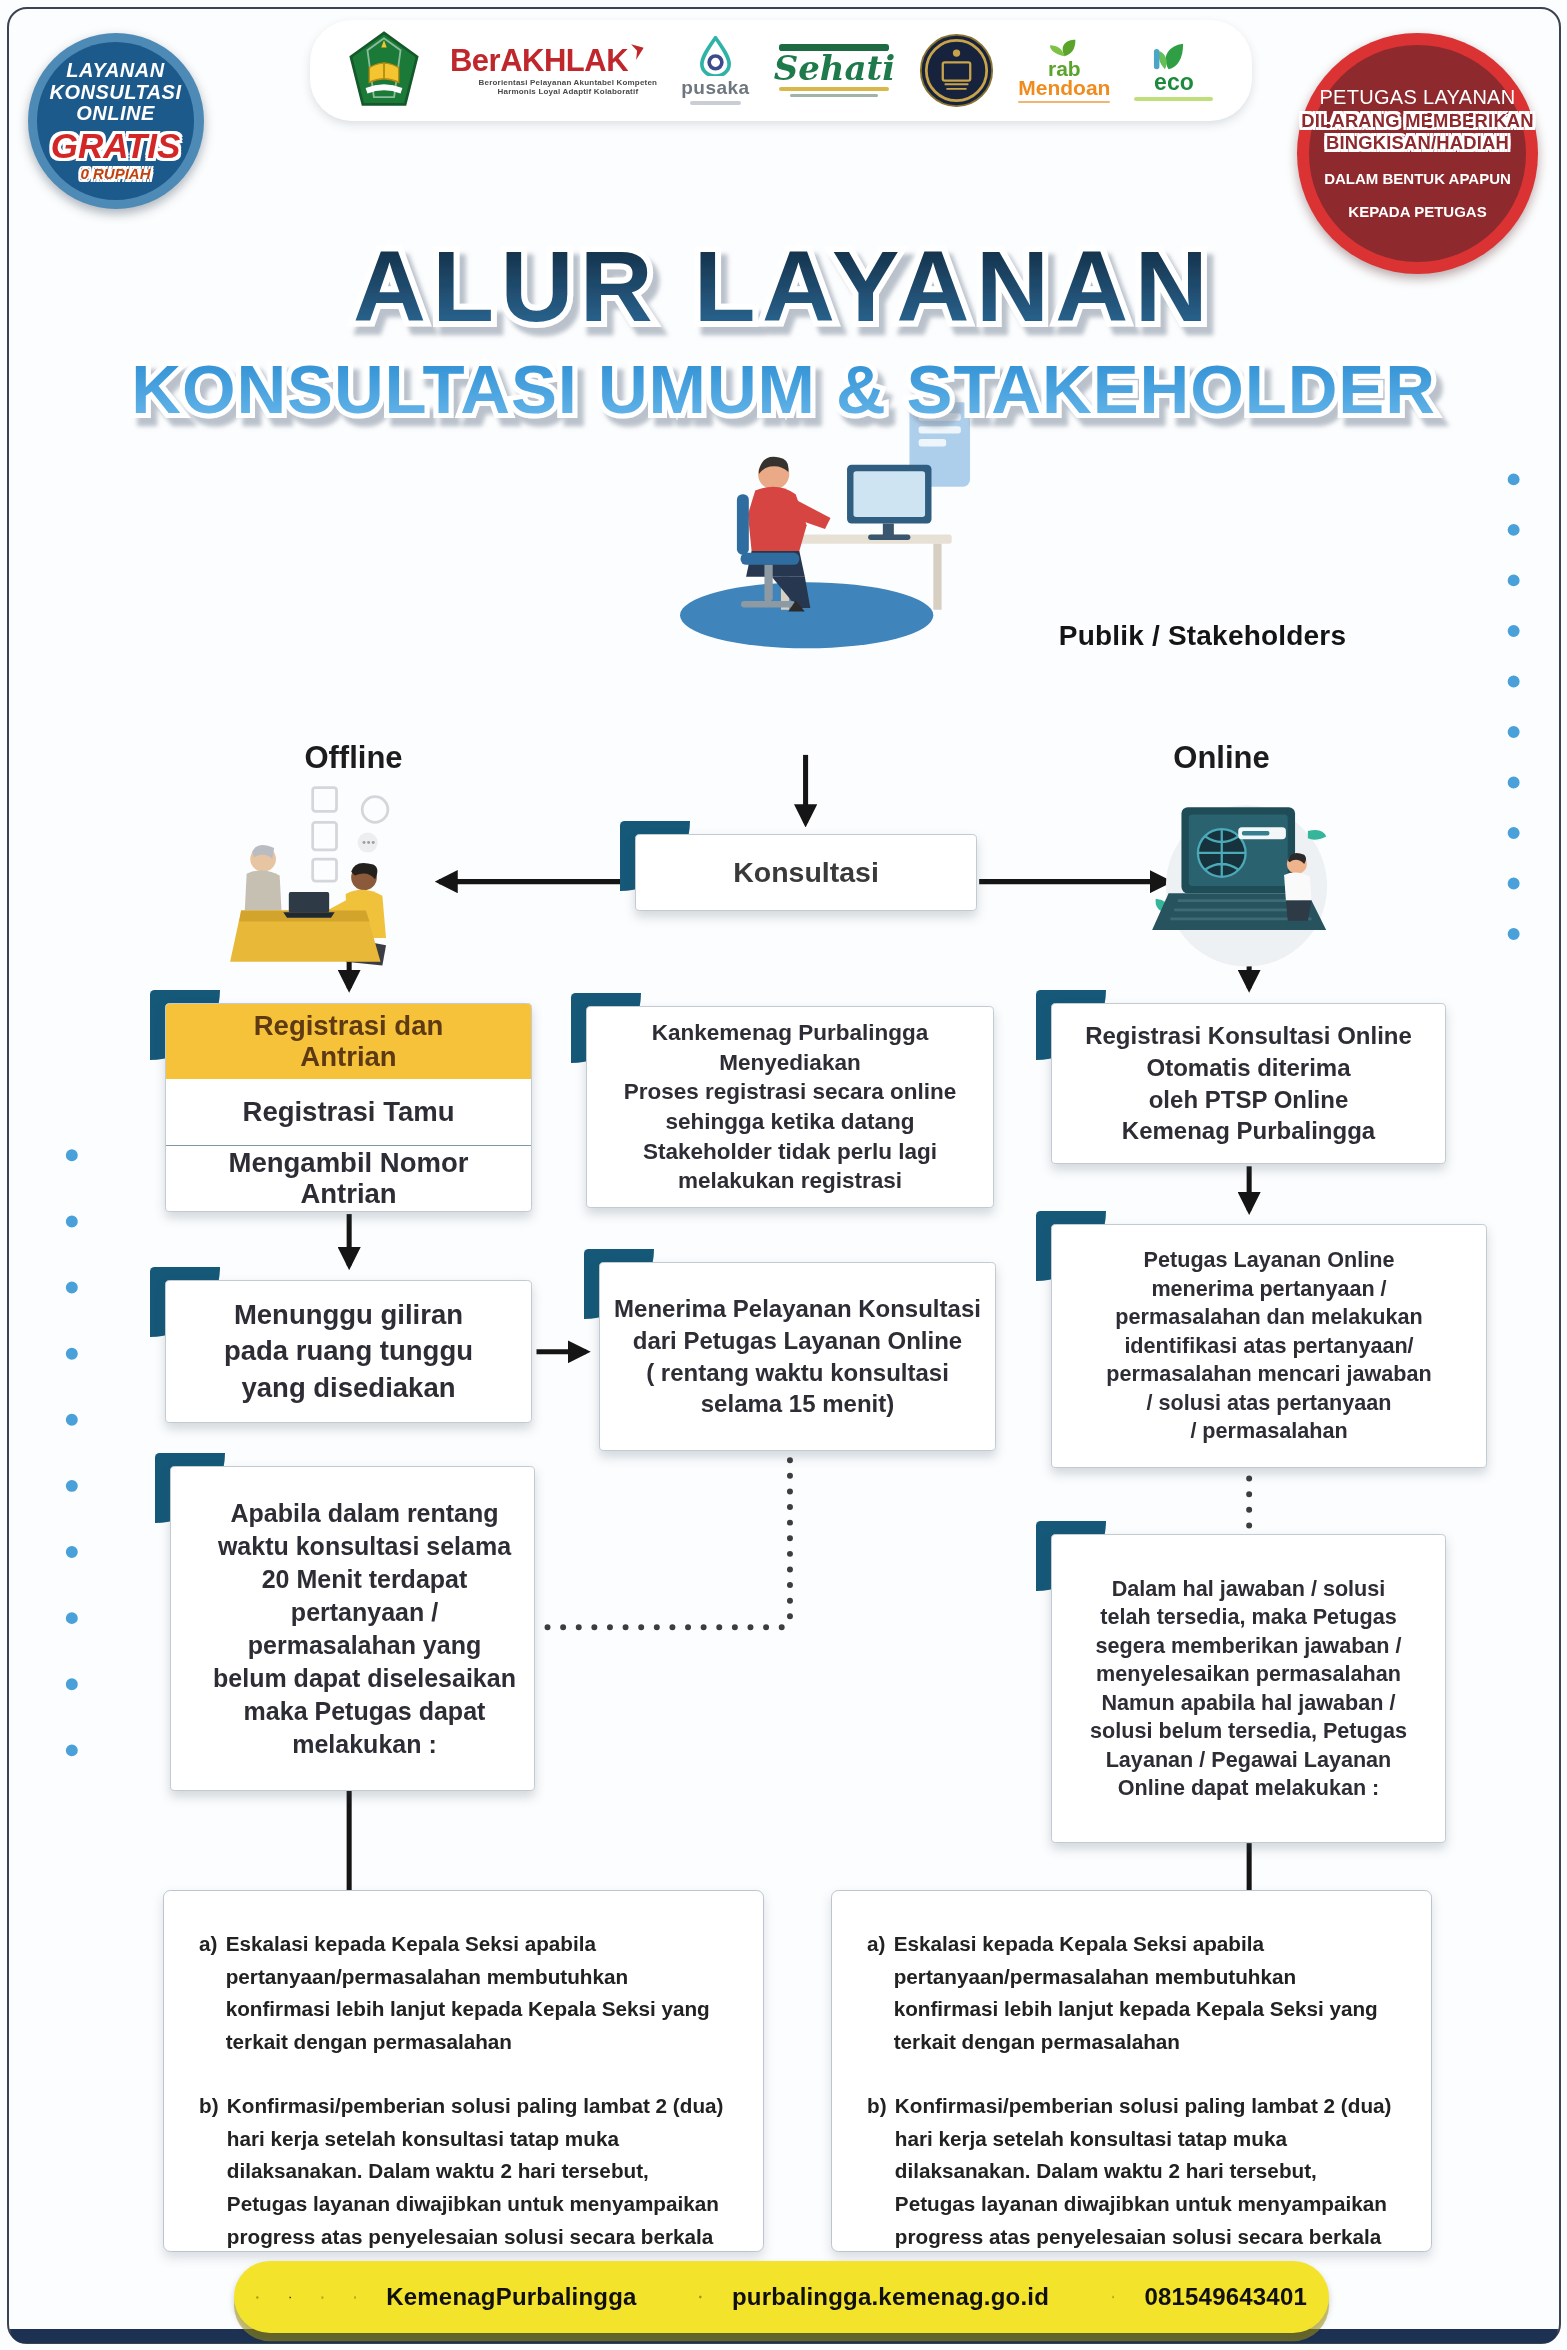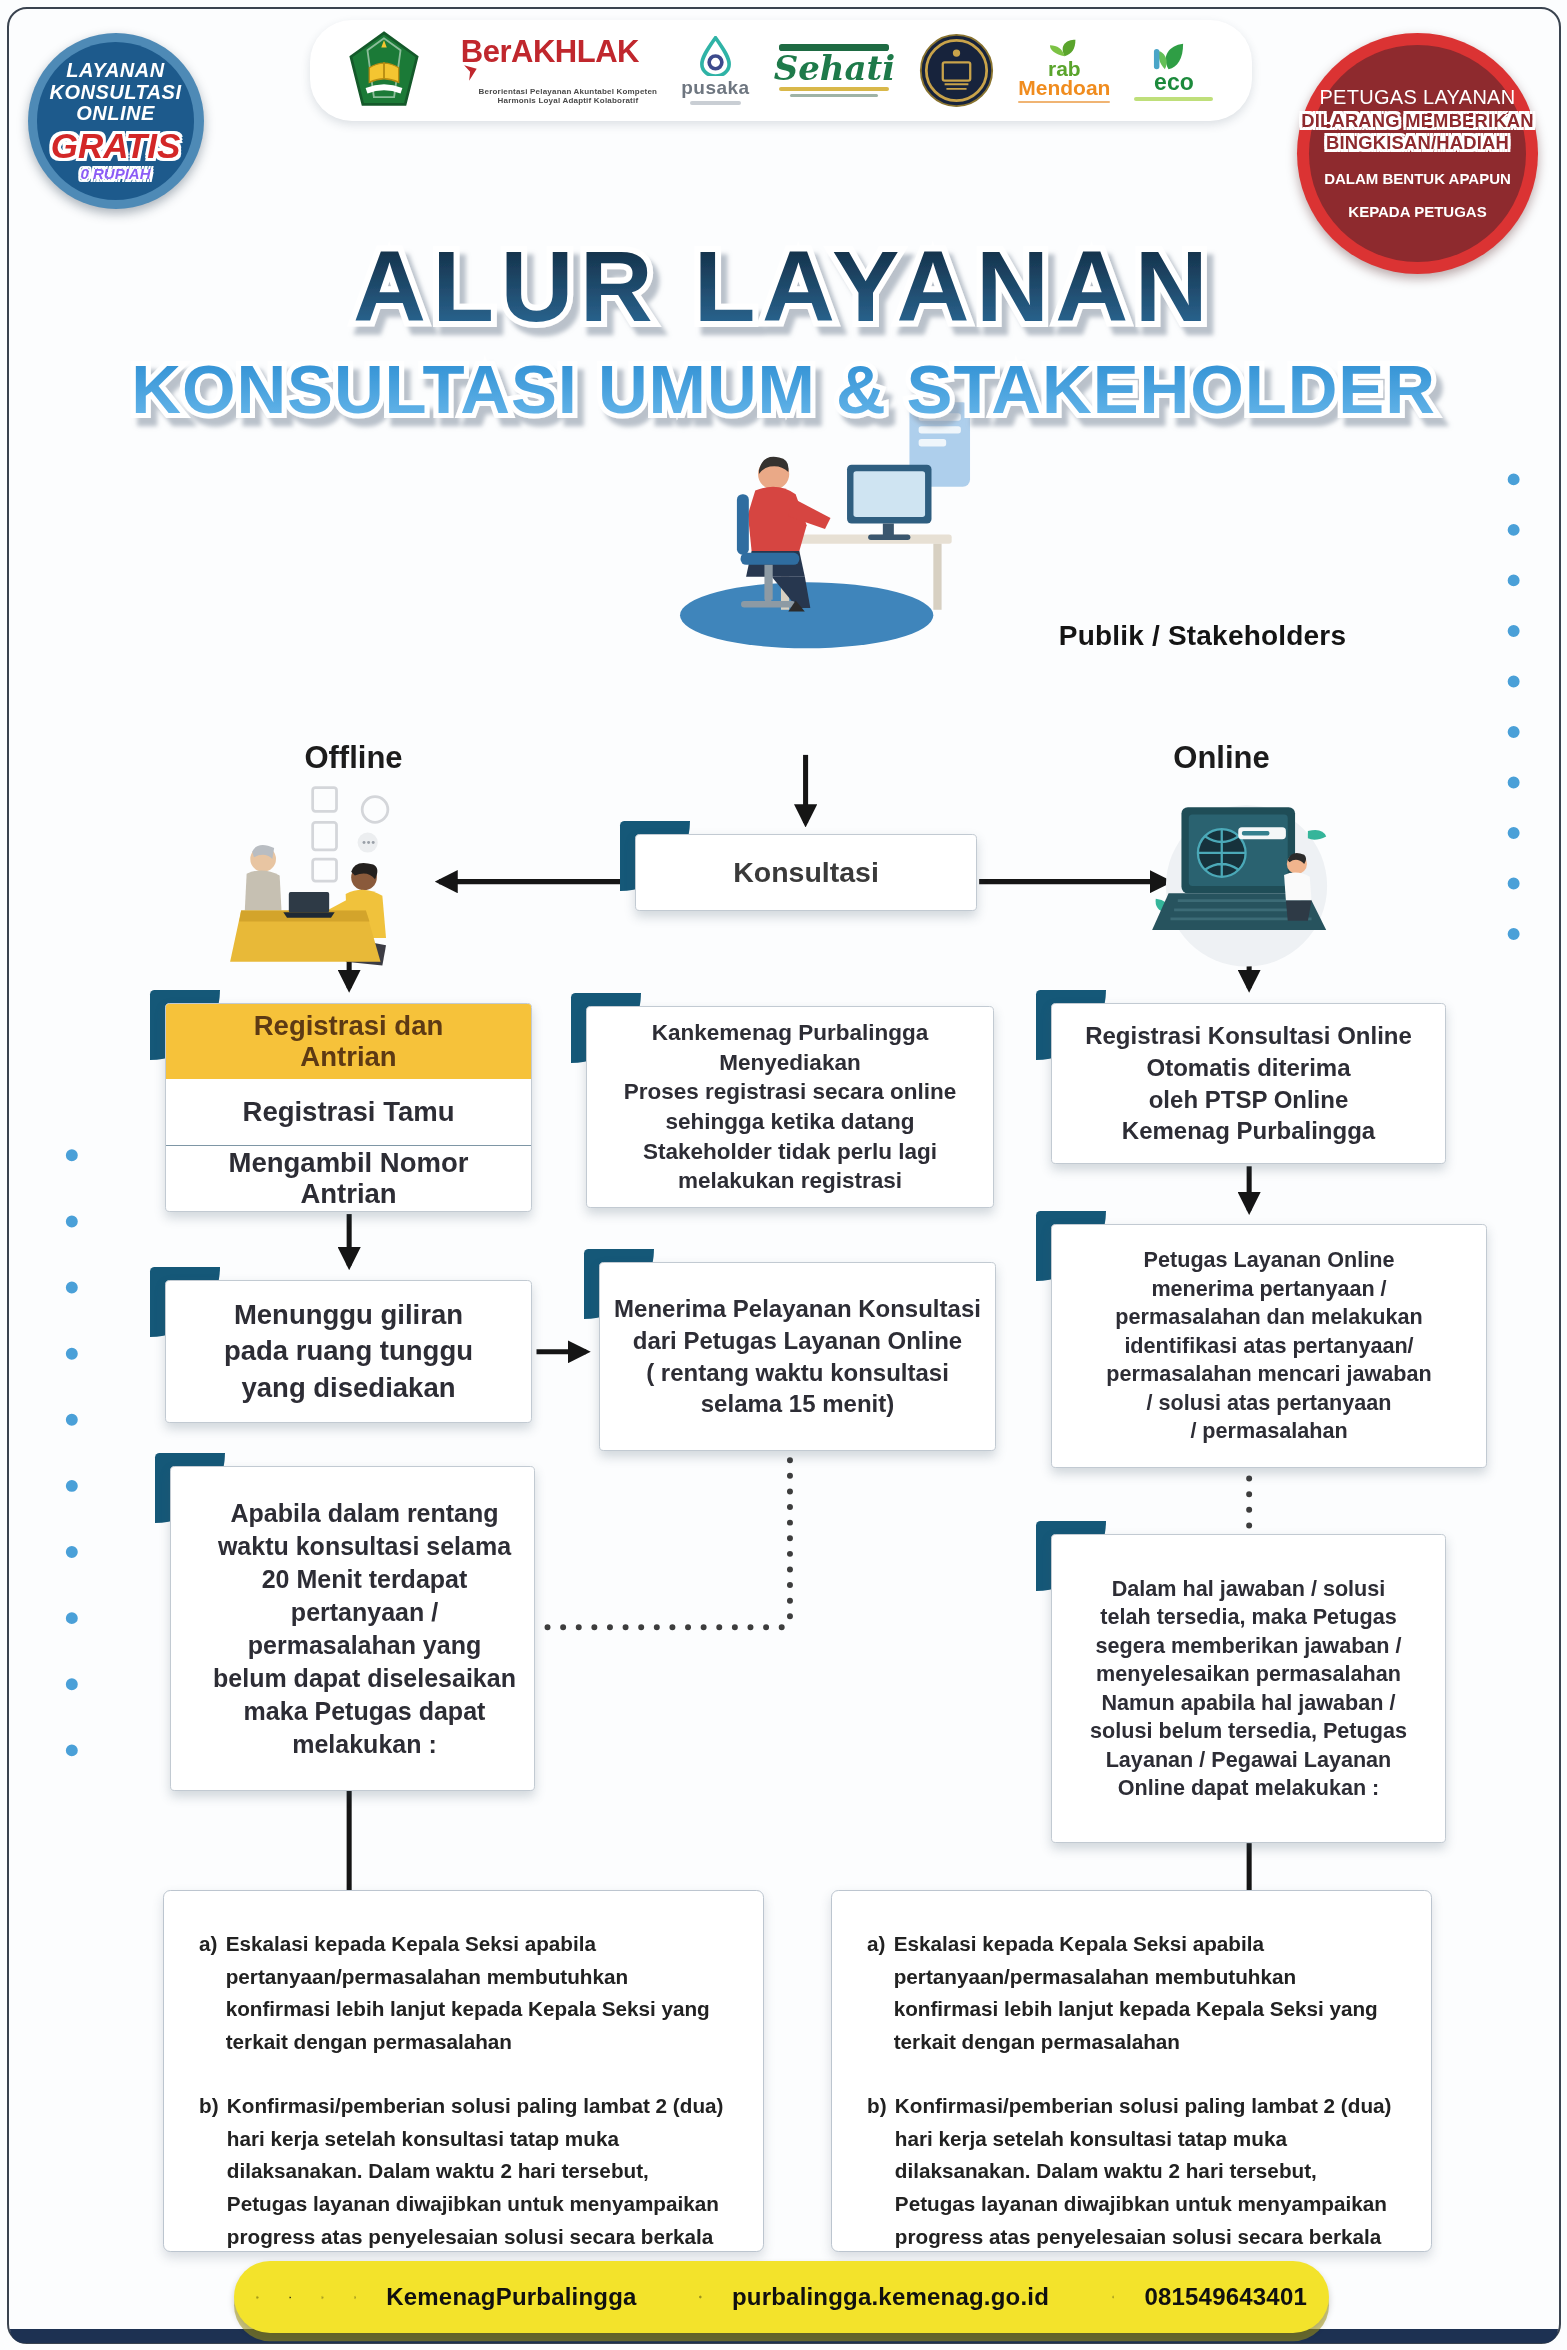--- a/index.html
+++ b/index.html
@@ -13,34 +13,34 @@
   
   .badge{border-radius:50%;z-index:6;}
   .badge .ring{position:absolute;inset:0;border-radius:50%;}
   .badge .core{position:absolute;inset:9.2px;border-radius:50%;}
   .badge .content{position:absolute;inset:0;display:flex;flex-direction:column;align-items:center;justify-content:center;
                   text-align:center;line-height:1.06;}
   .bfree .ring{background:#4e8ab6;box-shadow:0 4.6px 11px rgba(20,40,60,.35);}
   .bfree .core{background:#1d5a8c;}
   .bfree .ln{color:#fff;font-weight:bold;font-style:italic;font-size:20px;letter-spacing:0.5px;}
   .bfree .big{color:#d32727;font-weight:bold;font-style:italic;font-size:35px;margin-top:2.8px;}
-  .bfree .sub{color:#8b5cf6;font-weight:bold;font-style:italic;font-size:15px;margin-top:1.8px;text-align:right;}
+  .bfree .sub{color:#c2410c;font-weight:bold;font-style:italic;font-size:15px;margin-top:1.8px;text-align:right;}
   .bwarn .ring{background:#db3333;box-shadow:0 4.6px 11px rgba(60,10,10,.35);}
   .bwarn .core{background:#8e2a2e;}
   .bwarn .ln1{color:#fff;font-weight:normal;font-size:20px;letter-spacing:0.3px;}
   .bwarn .lnO{color:#8e2a2e;font-weight:bold;font-size:18.4px;margin-top:2.8px;letter-spacing:0.2px;}
   .bwarn .ln2{color:#fff;font-weight:bold;font-size:15px;margin-top:18px;}
   .outline-w{text-shadow:-2.8px -2.8px 0 #fff,2.8px -2.8px 0 #fff,-2.8px 2.8px 0 #fff,2.8px 2.8px 0 #fff,
              -2.8px 0 0 #fff,2.8px 0 0 #fff,0 -2.8px 0 #fff,0 2.8px 0 #fff;}
   
   .logostrip{position:absolute;left:310px;top:20px;width:942px;height:101px;background:#fff;border-radius:42px;
              box-shadow:0 3.7px 9.2px rgba(40,60,80,.15);display:flex;align-items:center;justify-content:center;
              gap:24px;padding:0 31px;box-sizing:border-box;z-index:6;}
   .logoblock{display:flex;flex-direction:column;align-items:center;justify-content:center;line-height:1;}
-  .berakhlak-title{color:#c0272d;font-weight:bold;font-size:31px;letter-spacing:-0.5px;display:flex;align-items:flex-start;flex-direction:column;}
+  .berakhlak-title{color:#c0272d;font-weight:bold;font-size:31px;letter-spacing:-0.5px;display:flex;align-items:flex-start;}
   .berakhlak-tag{font-size:8px;color:#4a4a4a;font-weight:bold;margin-top:2.8px;letter-spacing:0.2px;padding-left:36px;}
   .pusaka-txt{color:#6e7680;font-size:19px;font-weight:bold;letter-spacing:0.5px;margin-top:1.8px;}
   .sehati-txt{color:#1e7a4a;font-family:"DejaVu Serif",serif;font-style:italic;font-weight:bold;font-size:34px;}
   .capbar{height:6.4px;border-radius:2.8px;}
   .mendoan-rab{color:#5aa42c;font-weight:bold;font-size:21px;}
   .mendoan-txt{color:#f08c1e;font-weight:bold;font-size:21px;margin-top:-1.8px;}
   .eco-txt{color:#1c8a3c;font-weight:bold;font-size:23px;}
   
   
   .publik{position:absolute;left:973px;top:620px;width:459px;text-align:center;font-size:28px;font-weight:bold;

